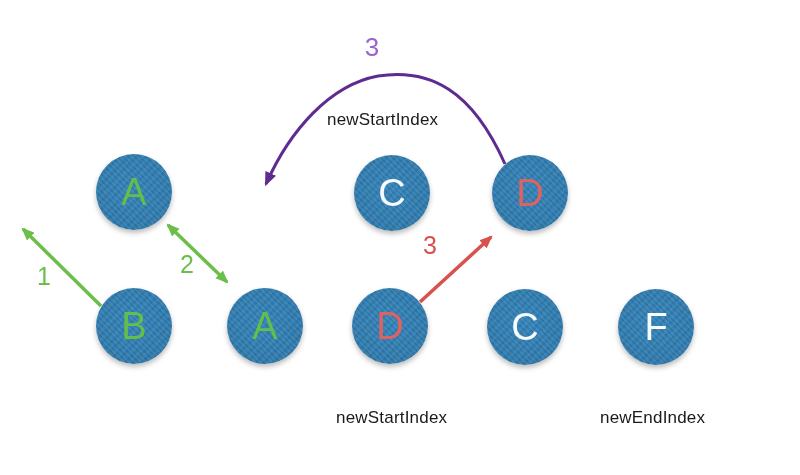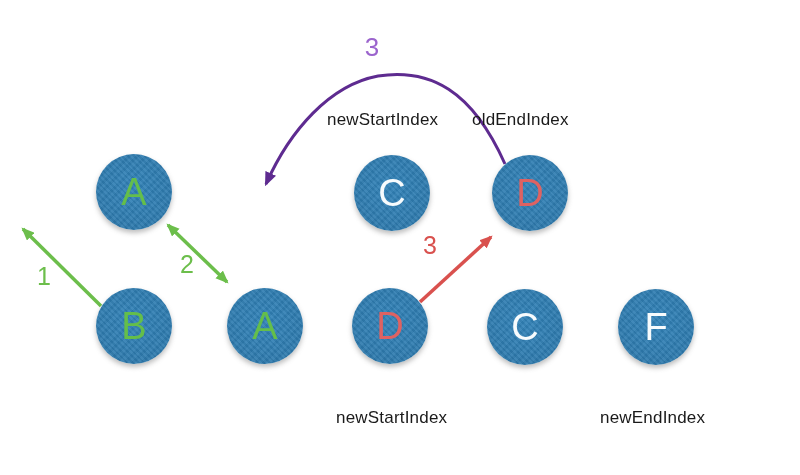--- a/index.html
+++ b/index.html
@@ -78,21 +78,20 @@
     <span class="letter letter-red">D</span>
   </div>
   <div class="node" style="left:487px;top:289px;">
     <span class="letter letter-white">C</span>
   </div>
   <div class="node" style="left:618px;top:289px;">
     <span class="letter letter-white">F</span>
   </div>
 
   <div class="idx-label" style="left:327px;top:110px;">newStartIndex</div>
-  <div class="idx-label" style="left:472px;top:110px;">oldEndIndex</div>
   <div class="idx-label" style="left:600px;top:408px;">newEndIndex</div>
   <div class="idx-label" style="left:336px;top:408px;">newStartIndex</div>
 
   <div class="step-num step-green" style="left:44px;top:276px;">1</div>
   <div class="step-num step-green" style="left:187px;top:264px;">2</div>
   <div class="step-num step-red" style="left:430px;top:245px;">3</div>
   <div class="step-num step-purple" style="left:372px;top:47px;font-size:26px;">3</div>
 
 </div>
 

